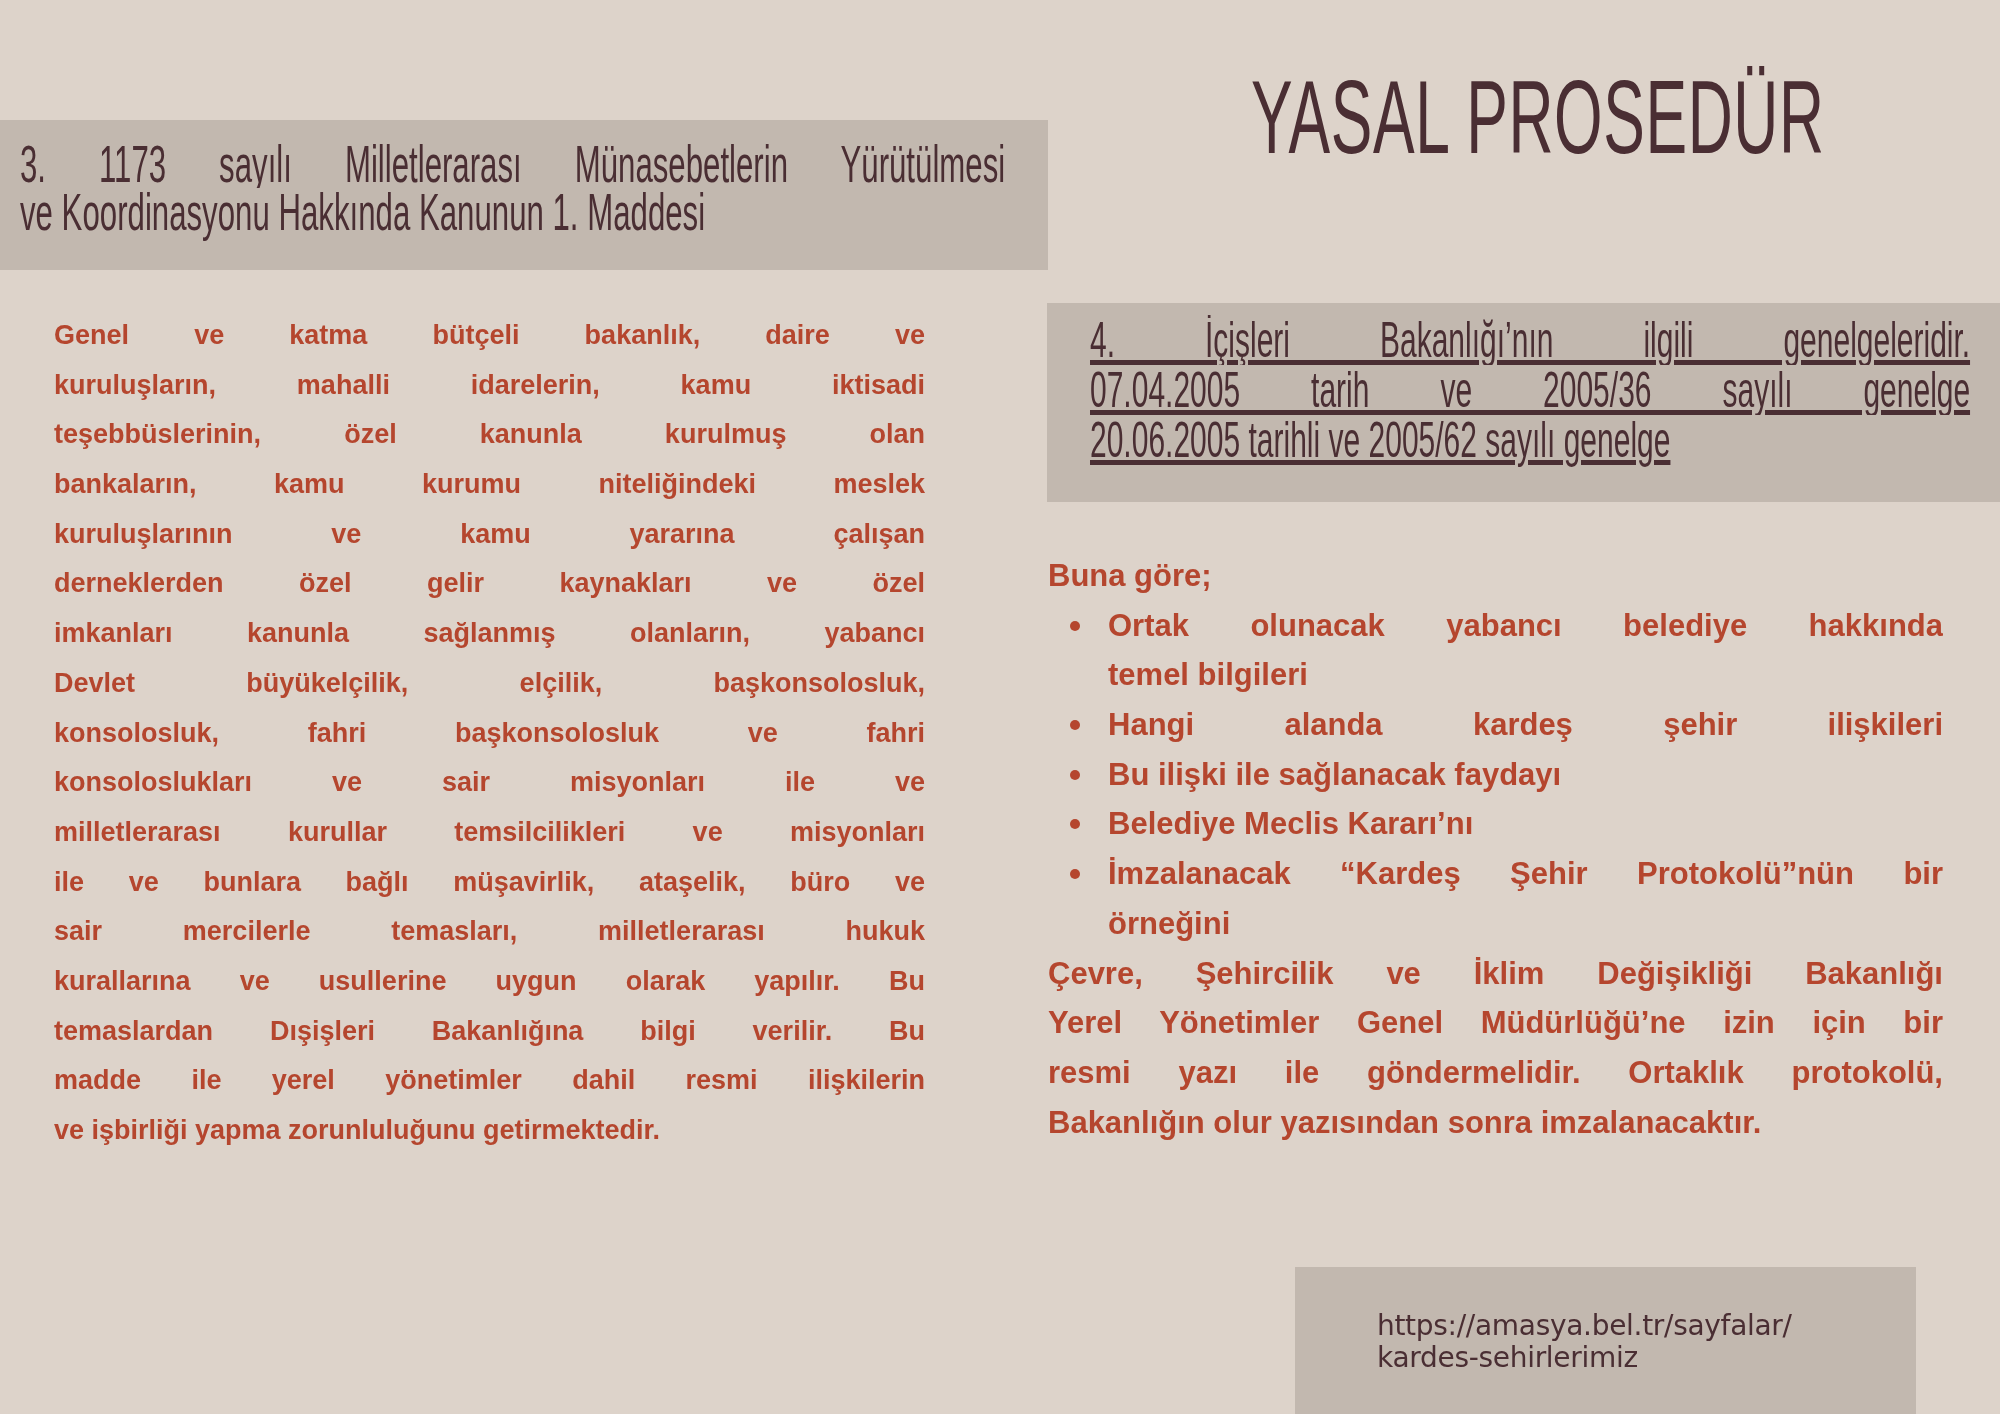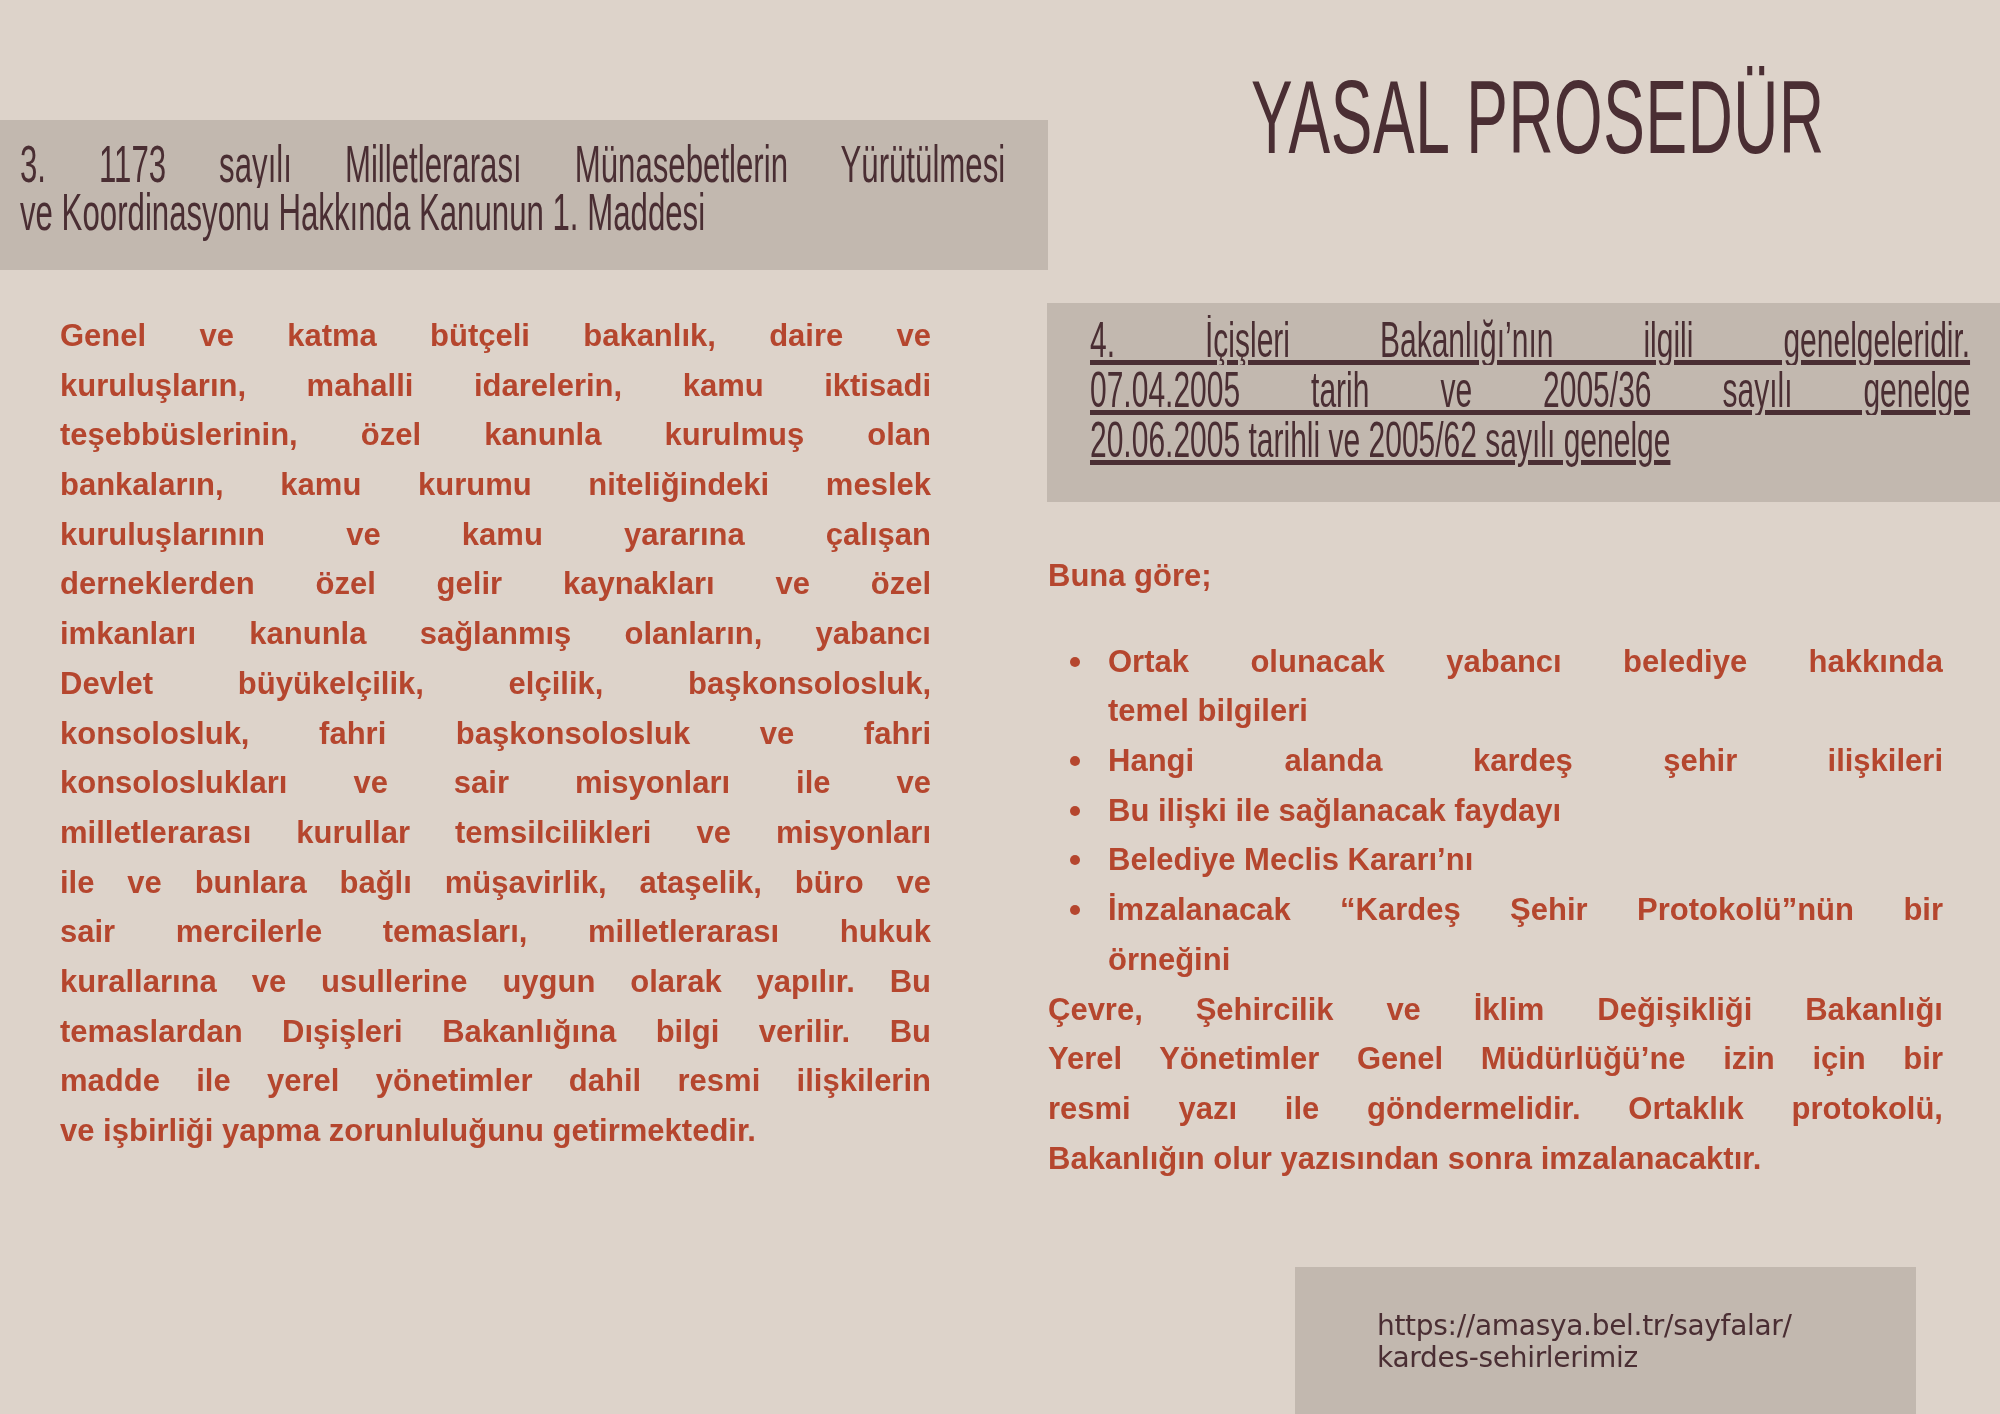--- a/index.html
+++ b/index.html
@@ -49,21 +49,21 @@
 <div class="title">
   <span>YASAL PROSEDÜR</span>
 </div>
 
 <div class="box" style="left:0; top:120px; width:1048px; height:150px;"></div>
 <div class="cond" style="left:20px; top:140px; width:985px; font-size:52px; line-height:48px;">
   <div class="ln" style="transform:scaleX(0.6); width:1642px; text-align:justify; text-align-last:justify; white-space:normal; height:48px; overflow:hidden;">3. 1173 sayılı Milletlerarası Münasebetlerin Yürütülmesi</div>
   <div class="ln" style="transform:scaleX(0.6);">ve Koordinasyonu Hakkında Kanunun 1. Maddesi</div>
 </div>
 
-<div class="red" style="left:60px; top:311px; width:871px; font-size:31px;">
+<div class="red" style="left:54px; top:311px; width:871px; font-size:27px;">
   <div class="ln jl">Genel ve katma bütçeli bakanlık, daire ve</div>
   <div class="ln jl">kuruluşların, mahalli idarelerin, kamu iktisadi</div>
   <div class="ln jl">teşebbüslerinin, özel kanunla kurulmuş olan</div>
   <div class="ln jl">bankaların, kamu kurumu niteliğindeki meslek</div>
   <div class="ln jl">kuruluşlarının ve kamu yararına çalışan</div>
   <div class="ln jl">derneklerden özel gelir kaynakları ve özel</div>
   <div class="ln jl">imkanları kanunla sağlanmış olanların, yabancı</div>
   <div class="ln jl">Devlet büyükelçilik, elçilik, başkonsolosluk,</div>
   <div class="ln jl">konsolosluk, fahri başkonsolosluk ve fahri</div>
   <div class="ln jl">konsoloslukları ve sair misyonları ile ve</div>
@@ -79,21 +79,21 @@
 <div class="box" style="left:1047px; top:303px; width:953px; height:199px;"></div>
 <div class="cond" style="left:1090px; top:315px; width:880px; font-size:50px; line-height:50px;text-decoration:underline;">
   <div class="ln" style="transform:scaleX(0.6); width:1467px; text-align:justify; text-align-last:justify; white-space:normal; height:50px; overflow:hidden;">4. İçişleri Bakanlığı’nın ilgili genelgeleridir.</div>
   <div class="ln" style="transform:scaleX(0.6); width:1467px; text-align:justify; text-align-last:justify; white-space:normal; height:50px; overflow:hidden;">07.04.2005 tarih ve 2005/36 sayılı genelge</div>
   <div class="ln" style="transform:scaleX(0.6);">20.06.2005 tarihli ve 2005/62 sayılı genelge</div>
 </div>
 
 <div class="red" style="left:1048px; top:551px; width:895px; font-size:31px;">
   <div class="ln">Buna göre;</div>
 
-  <div style="padding-left:60px;margin-top:36px;">
+  <div style="padding-left:60px;">
     <div class="bullet-row">
       <span class="bullet-dot"></span>
       <div class="ln jl">Ortak olunacak yabancı belediye hakkında</div>
       <div class="ln">temel bilgileri</div>
     </div>
     <div class="bullet-row">
       <span class="bullet-dot"></span>
       <div class="ln jl">Hangi alanda kardeş şehir ilişkileri</div>
     </div>
     <div class="bullet-row">

